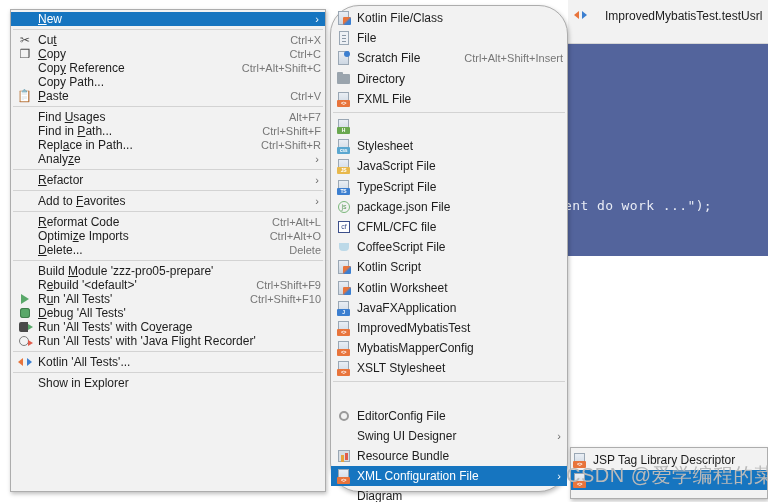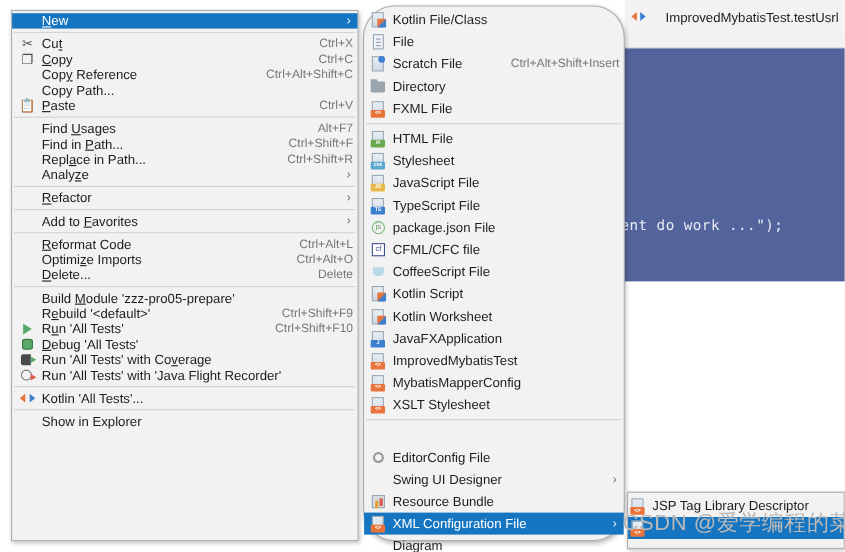--- a/index.html
+++ b/index.html
@@ -432,21 +432,20 @@
           <span class="badge b-orange">&lt;&gt;</span>
         </span>
         <span class="lbl">FXML File</span>
       </div>
       <div class="msep"></div>
       <div class="mrow">
         <span class="ico">
           <span class="ic-file-base"></span>
           <span class="badge b-green">H</span>
         </span>
-        <span class="lbl">HTML File</span>
       </div>
       <div class="mrow">
         <span class="ico">
           <span class="ic-file-base"></span>
           <span class="badge b-css">css</span>
         </span>
         <span class="lbl">Stylesheet</span>
       </div>
       <div class="mrow">
         <span class="ico">

